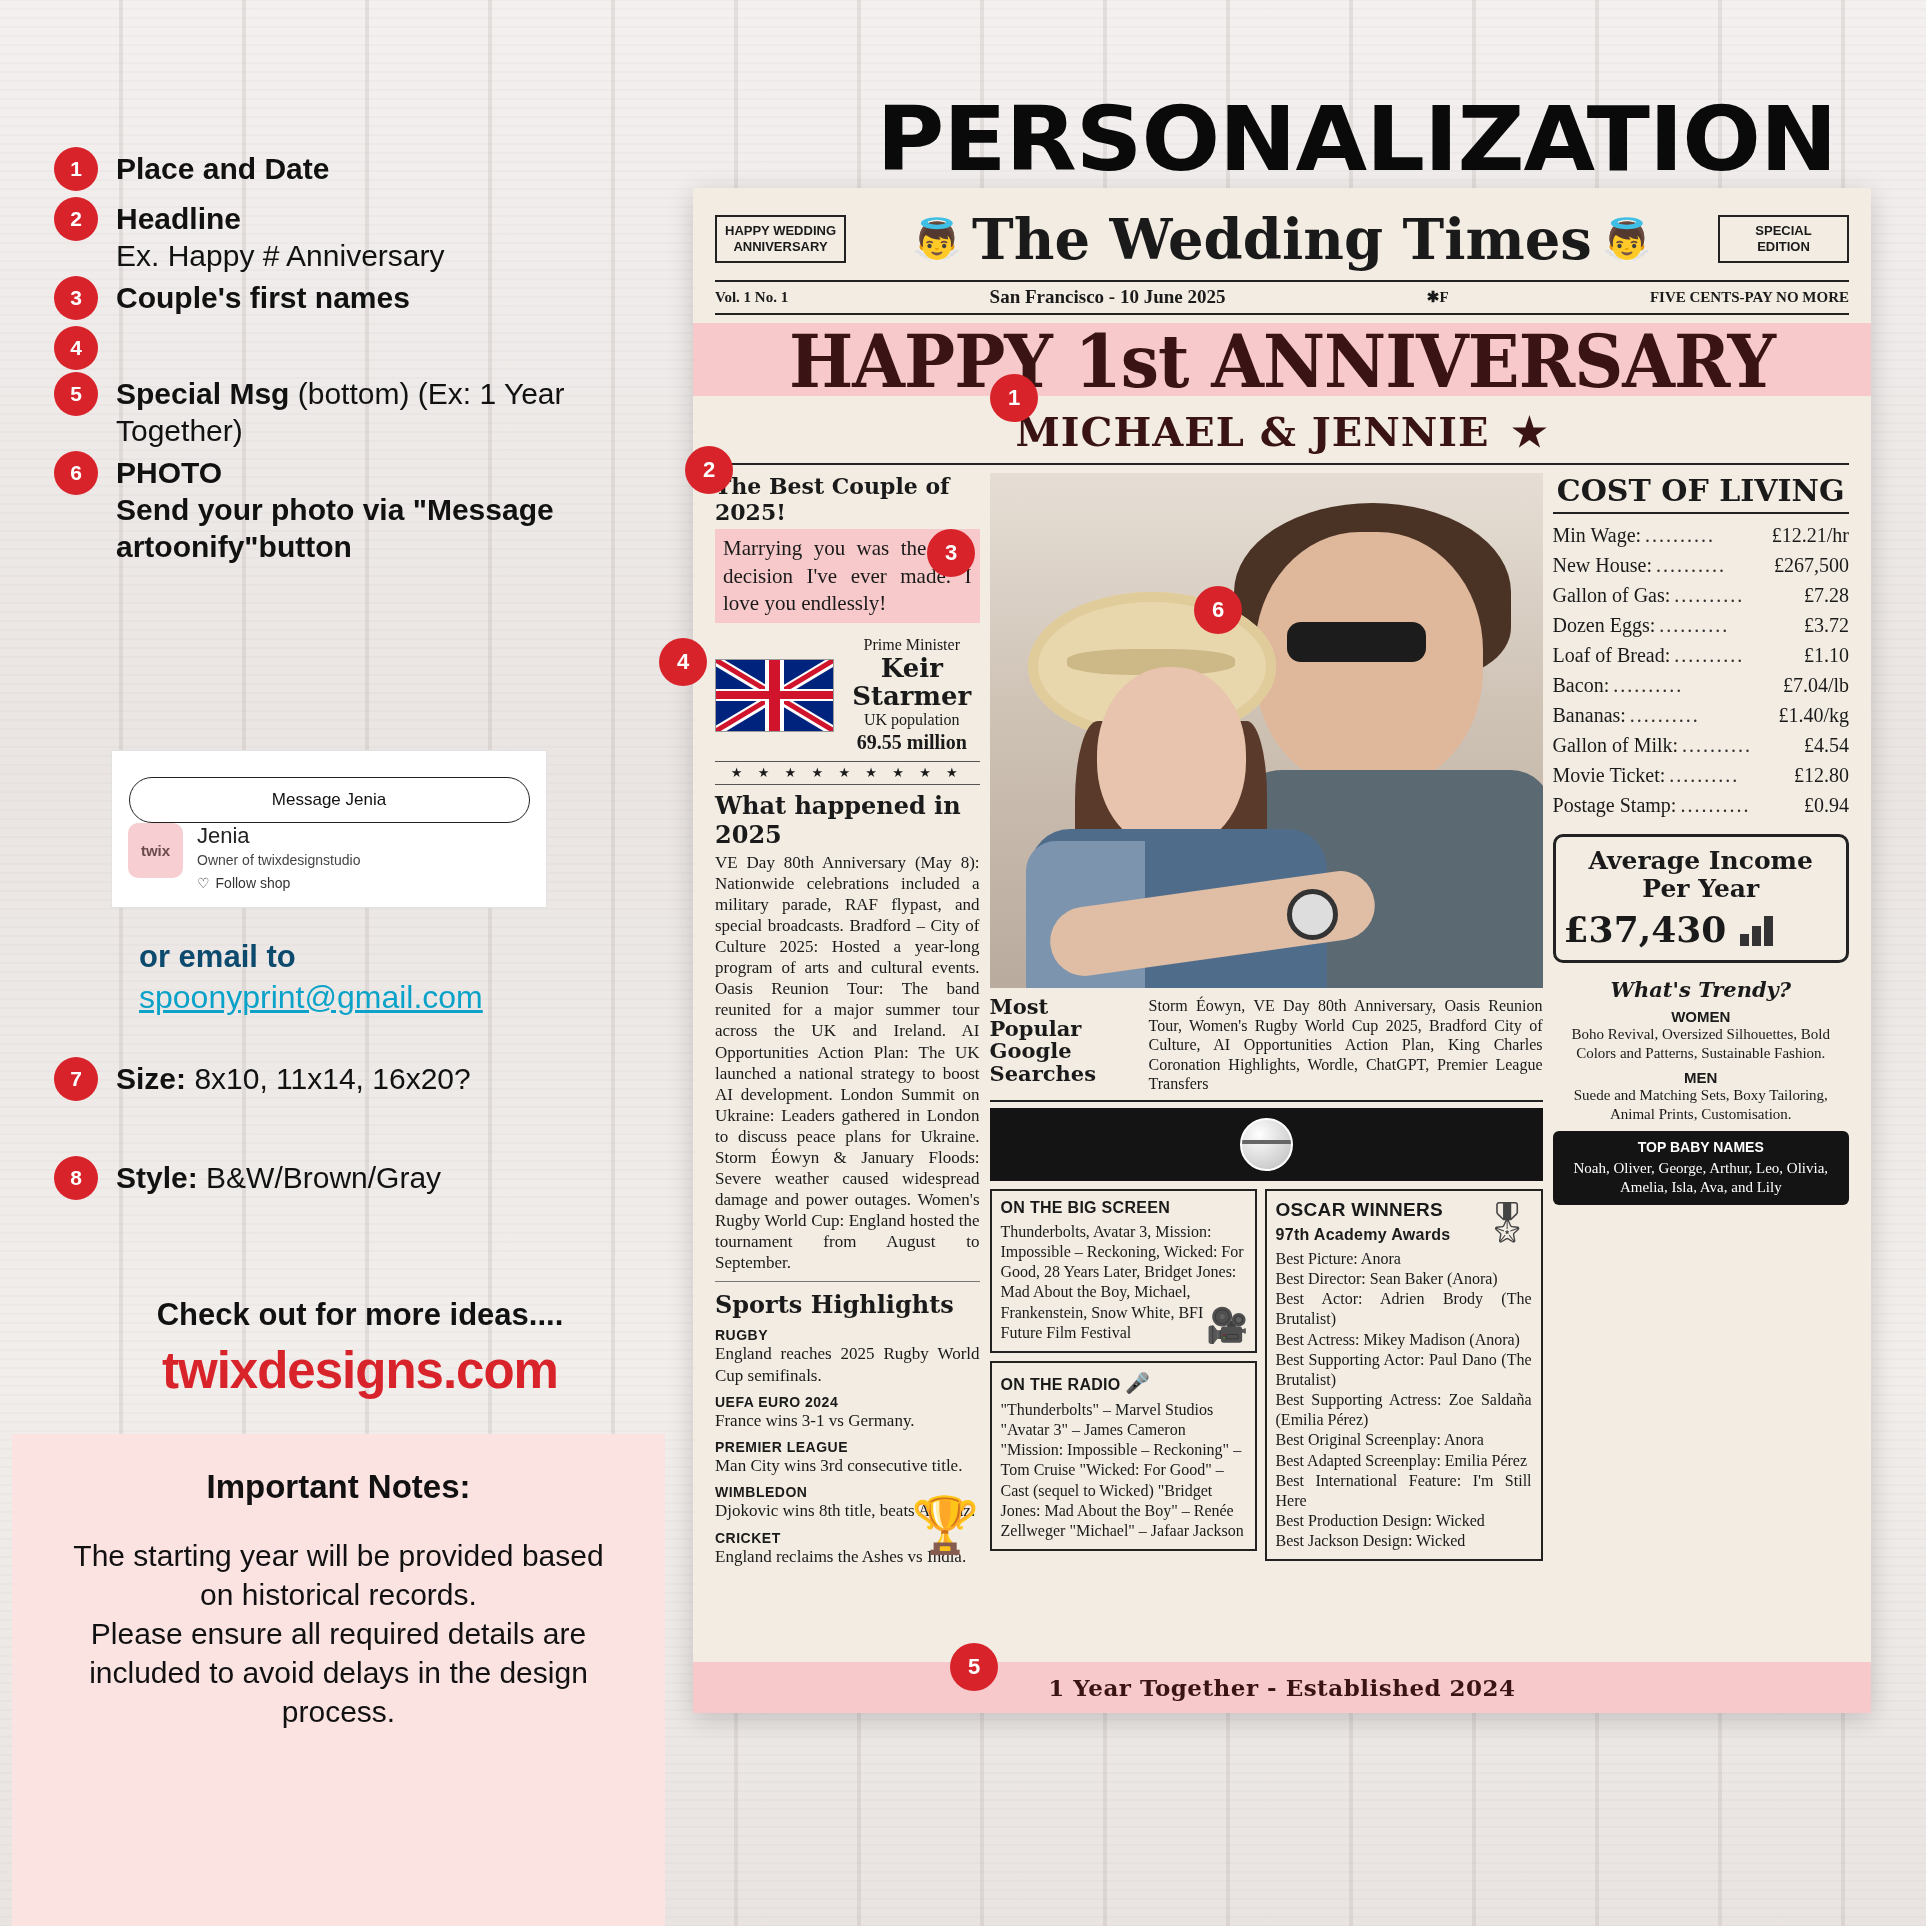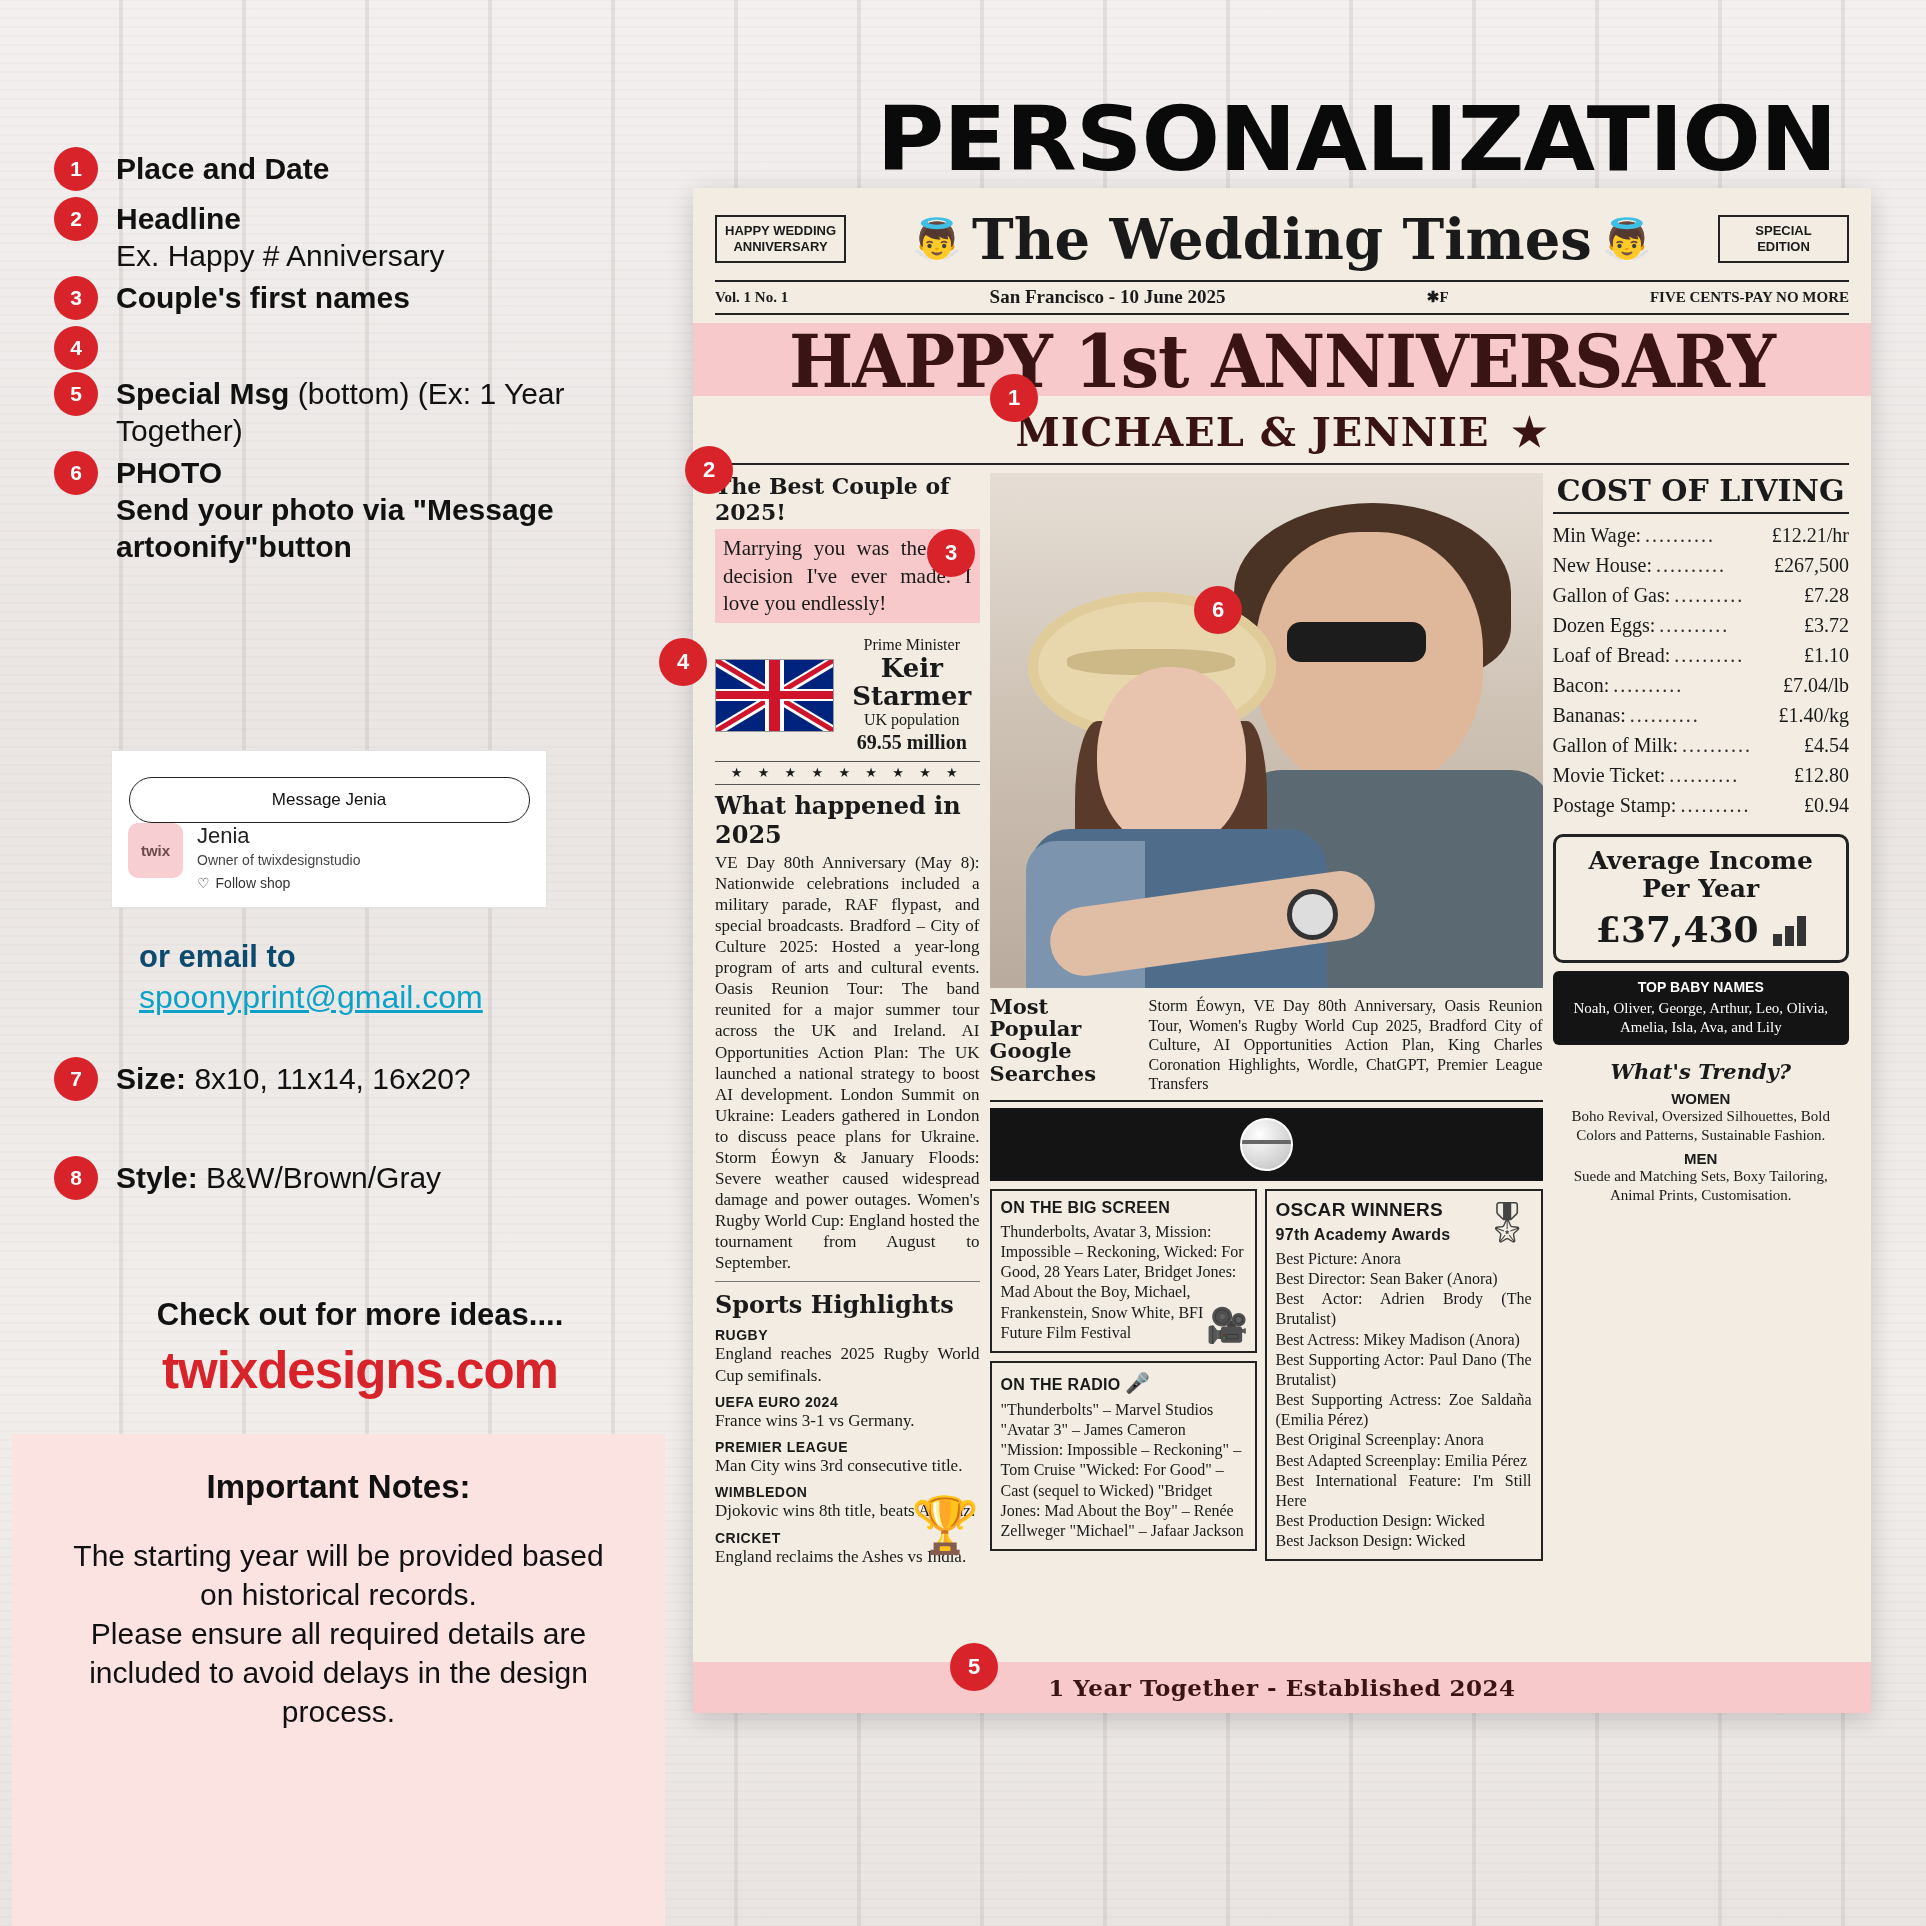--- a/index.html
+++ b/index.html
@@ -180,21 +180,21 @@
   .bx-h { font-family:"Liberation Sans",sans-serif;font-weight:bold;font-size:16px;margin-bottom:5px;letter-spacing:0.3px;}
   .bx-b { font-size:16px; line-height:1.26; }
   
   .col-h { font-family:"DejaVu Serif",serif;font-weight:bold;font-size:30px;text-align:center;border-bottom:2px solid #222;padding-bottom:4px;margin-bottom:6px;}
   .cost-row { display:flex; font-size:20px; line-height:1.5; }
   .cost-row .n { white-space:nowrap; }
   .cost-row .d { flex:1; overflow:hidden; letter-spacing:2px; color:#333; padding:0 4px;}
   .cost-row .v { white-space:nowrap; font-weight:500;}
   #income { border:3px solid #222; border-radius:10px; margin-top:14px; padding:10px 8px; text-align:center;}
   #income .t { font-family:"DejaVu Serif",serif;font-weight:bold;font-size:25px;line-height:1.1;}
-  #income .v { font-family:"DejaVu Serif",serif;font-weight:bold;font-size:36px;margin-top:6px;display:flex;align-items:center;justify-content:center;gap:14px;}
+  #income .v { font-family:"DejaVu Serif",serif;font-weight:bold;font-size:36px;margin-top:6px;display:flex;align-items:center;gap:14px;}
   .bars{display:inline-flex;align-items:flex-end;gap:3px;height:34px;}
   .bars i{display:block;width:9px;background:#333;}
   #trendy { text-align:center; }
   #trendy .ttl { font-family:"DejaVu Serif",serif;font-style:italic;font-weight:bold;font-size:21px;}
   #trendy .sh { font-family:"Liberation Sans",sans-serif;font-weight:bold;font-size:15px;margin-top:6px;}
   #trendy .tb { font-size:15px;line-height:1.25;}
   #babynames { background:#141414;color:#fff;border-radius:6px;padding:8px;text-align:center;margin-top:8px;}
   #babynames .h { font-family:"Liberation Sans",sans-serif;font-weight:bold;font-size:14px;margin-bottom:4px;}
   #babynames .b { font-size:15px;line-height:1.25;}
   #footer {
@@ -497,32 +497,32 @@
         <div class="v">
           <span>£37,430</span>
           <span class="bars">
               <i style="height:12px"></i>
               <i style="height:20px"></i>
               <i style="height:30px"></i>
             </span>
         </div>
       </div>
 
-      <div id="babynames">
-        <div class="h">TOP BABY NAMES</div>
-        <div class="b">Noah, Oliver, George, Arthur, Leo, Olivia, Amelia, Isla, Ava, and Lily</div>
-      </div>
-
       <div id="trendy" style="margin-top:14px;">
         <div class="ttl">What's Trendy?</div>
         <div class="sh">WOMEN</div>
         <div class="tb">Boho Revival, Oversized Silhouettes, Bold Colors and Patterns, Sustainable Fashion.</div>
         <div class="sh">MEN</div>
         <div class="tb">Suede and Matching Sets, Boxy Tailoring, Animal Prints, Customisation.</div>
       </div>
+
+      <div id="babynames">
+        <div class="h">TOP BABY NAMES</div>
+        <div class="b">Noah, Oliver, George, Arthur, Leo, Olivia, Amelia, Isla, Ava, and Lily</div>
+      </div>
     </div>
   </div>
 
   <div id="footer">1 Year Together - Established 2024</div>
 </div>
 
 <div class="cb" style="left:990px;top:374px;">1</div>
 <div class="cb" style="left:685px;top:446px;">2</div>
 <div class="cb" style="left:927px;top:529px;">3</div>
 <div class="cb" style="left:659px;top:638px;">4</div>

